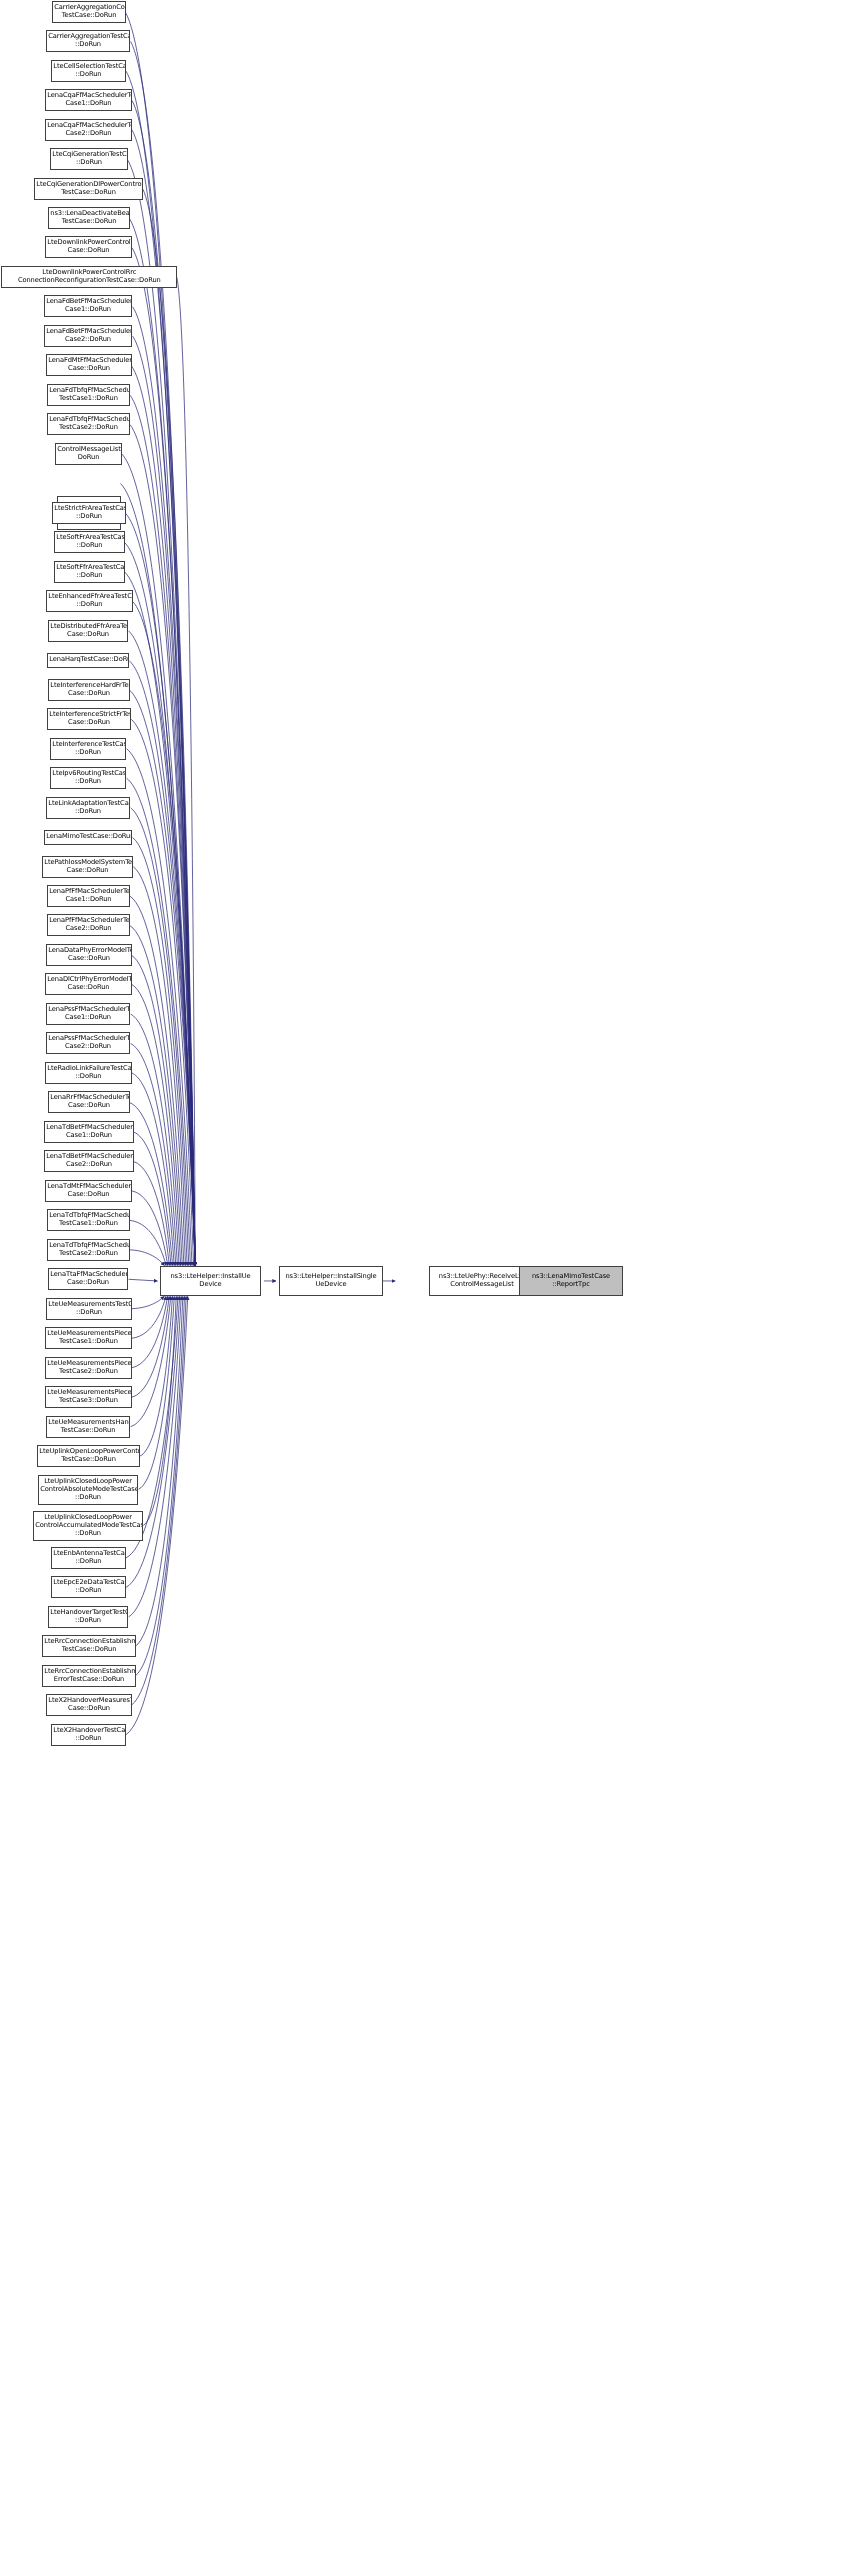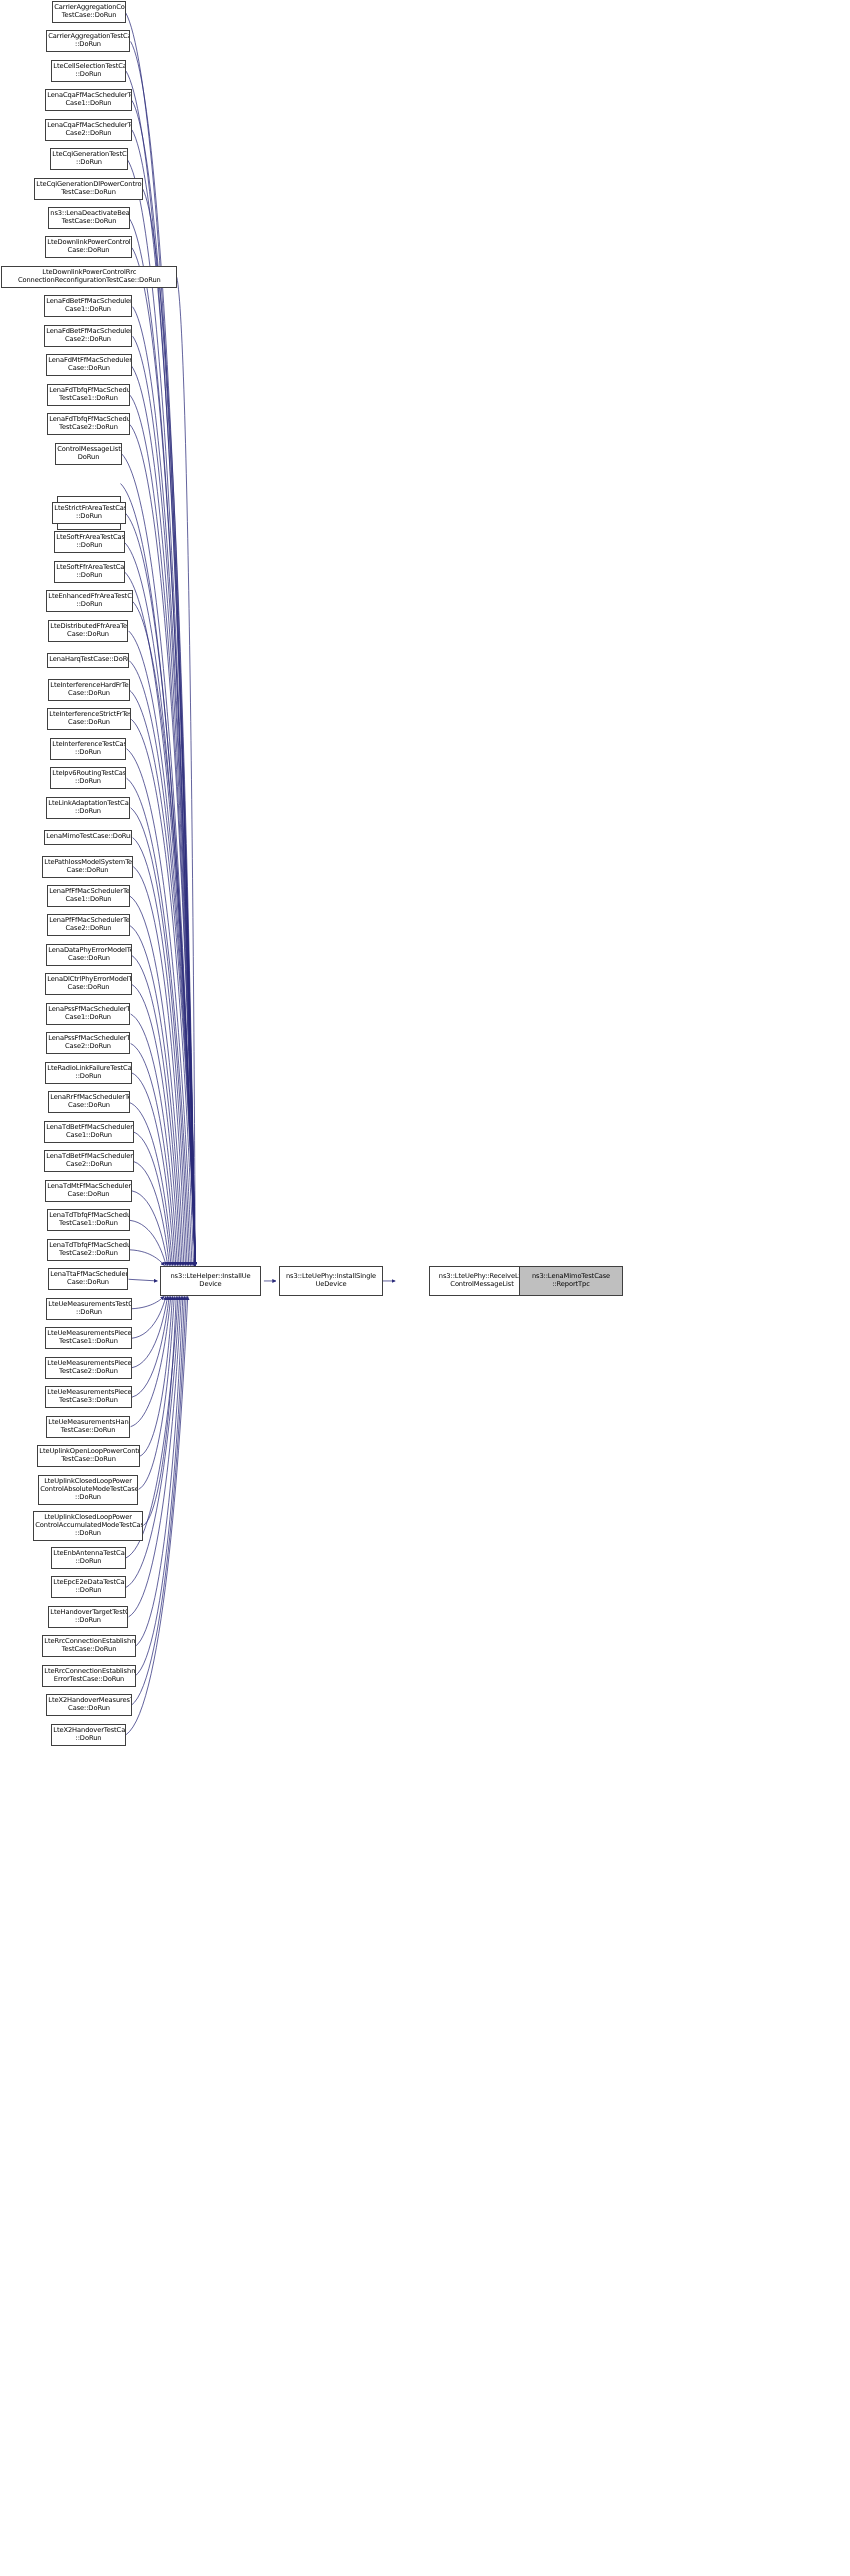--- a/index.html
+++ b/index.html
@@ -124,21 +124,21 @@
         <path d="M 196 2545.5 C 247.98235 2508.69, 269.78139999999996 2116.05, 277.8425 1935" marker-end="url(#arrow)"></path>
         <path d="M 188 2589.5 C 246.44275 2550.05, 270.95099999999996 2129.25, 280.2625 1935" marker-end="url(#arrow)"></path>
         <path d="M 394 1912 L 412 1912" marker-end="url(#arrow)"></path>
         <path d="M 571 1912 L 590 1912" marker-end="url(#arrow)"></path>
         <path d="M 752 1912 L 770 1912" marker-end="url(#arrow)"></path>
       </g>
   </svg>
   <div id="nodes-layer">
       <div class="gnode" style="left: 160px; top: 1266px; width: 101px; height: 29.5px;"><span class="lbl">ns3::LteHelper::InstallUe
 Device</span></div>
-      <div class="gnode" style="left: 279px; top: 1266px; width: 104px; height: 29.5px;"><span class="lbl">ns3::LteUePhy::InstallSingle
+      <div class="gnode" style="left: 279px; top: 1266px; width: 104px; height: 29.5px;"><span class="lbl">ns3::LteHelper::InstallSingle
 UeDevice</span></div>
       <div class="gnode" style="left: 398px; top: 1266px; width: 106px; height: 29.5px; margin-left: 31px;"><span class="lbl">ns3::LteUePhy::ReceiveLte
 ControlMessageList</span></div>
       <div class="gnode highlight" style="left: 519px; top: 1266px; width: 104px; height: 29.5px;"><span class="lbl">ns3::LenaMimoTestCase
 ::ReportTpc</span></div>
       <div class="gnode" style="left: 52px; top: 0.7px; width: 74px; height: 22px;"><span class="lbl">CarrierAggregationConfig
 TestCase::DoRun</span></div>
       <div class="gnode" style="left: 46px; top: 30px; width: 84px; height: 22px;"><span class="lbl">CarrierAggregationTestCase
 ::DoRun</span></div>
       <div class="gnode" style="left: 51px; top: 60px; width: 75px; height: 22px;"><span class="lbl">LteCellSelectionTestCase

